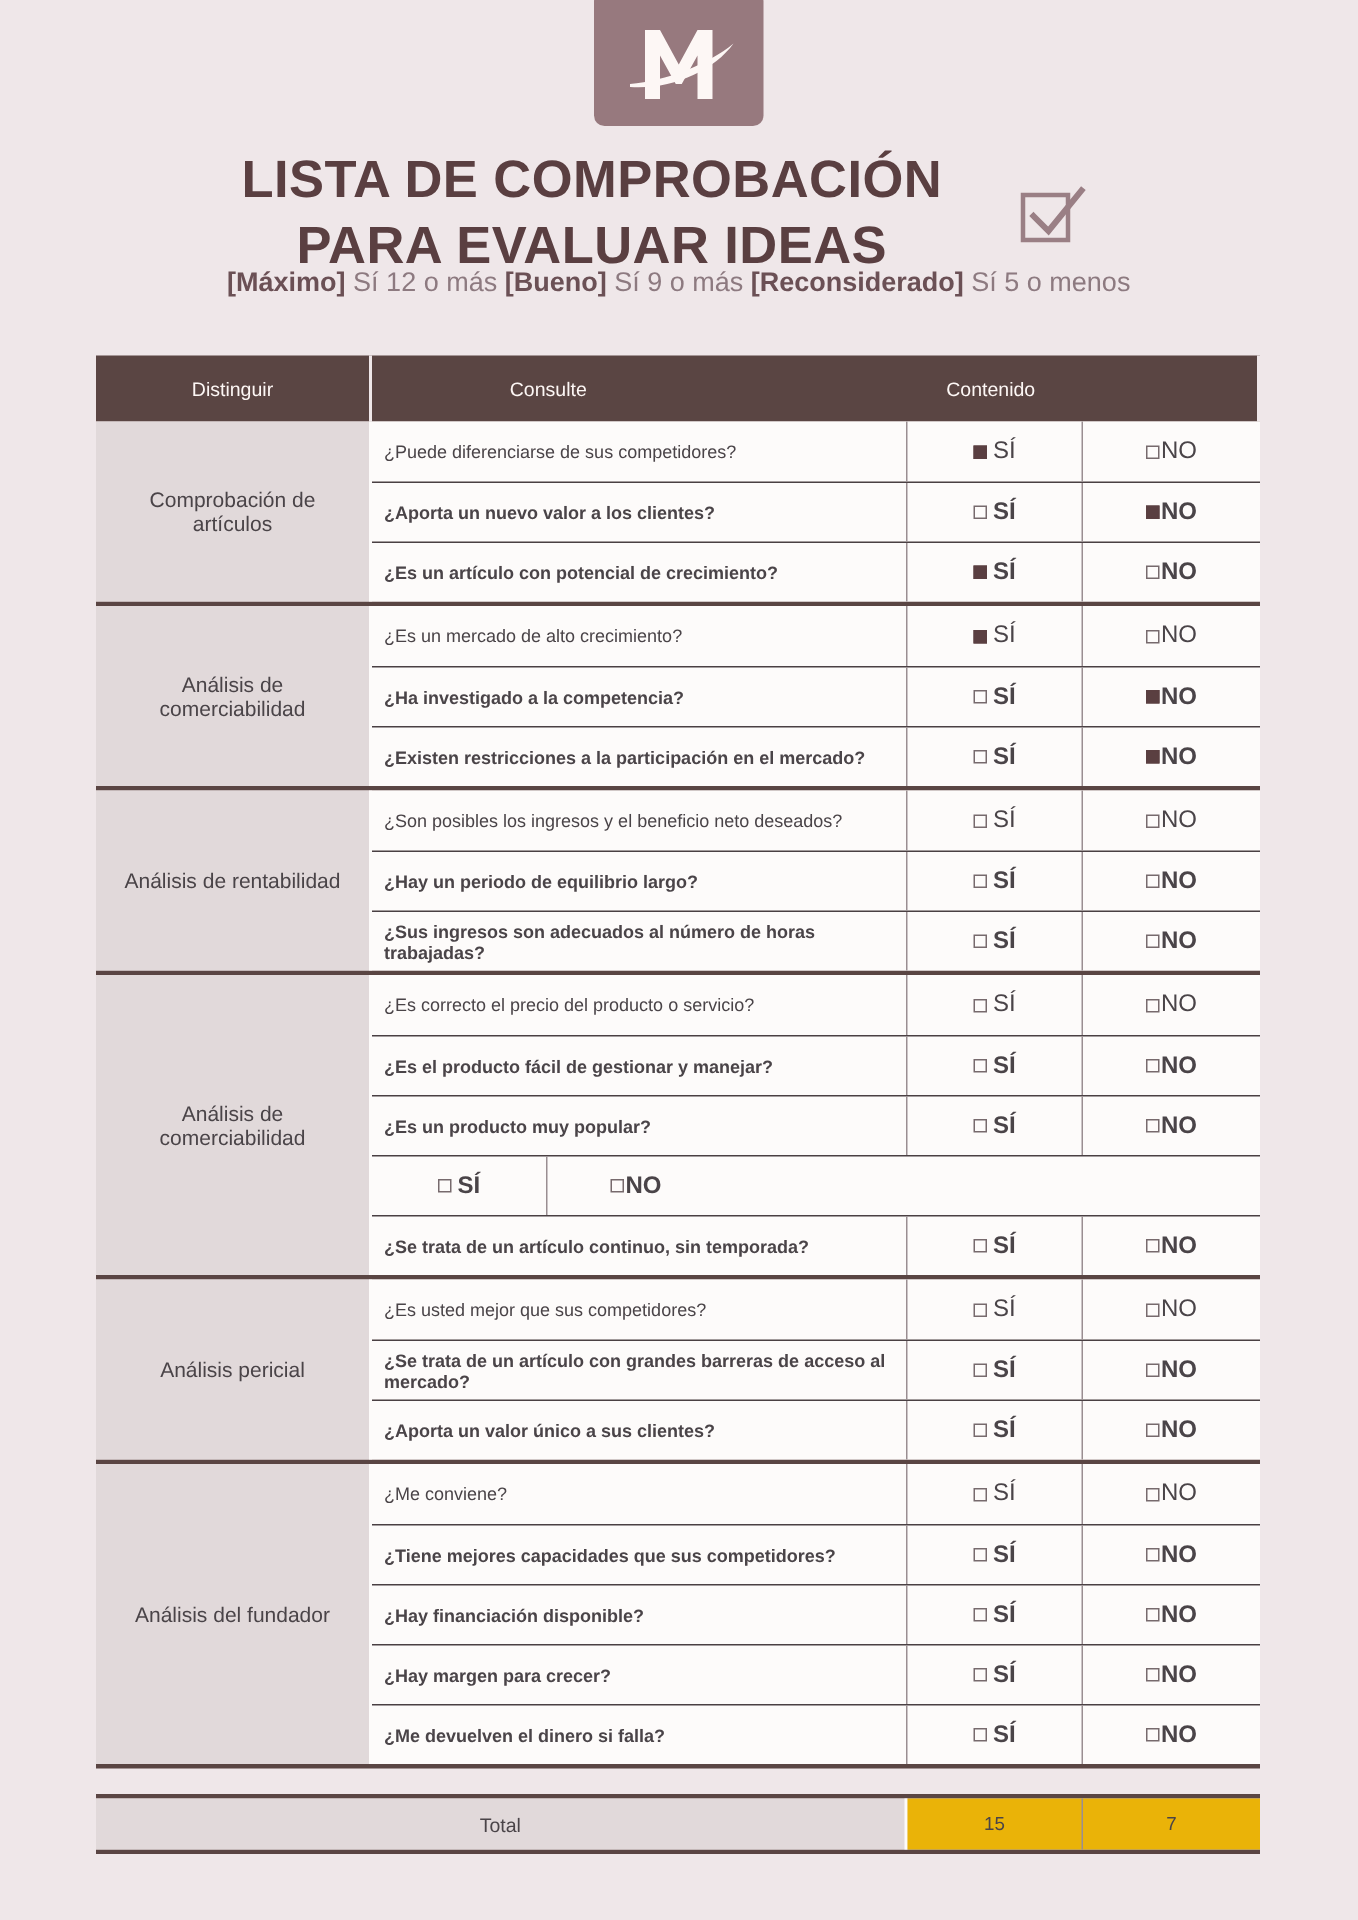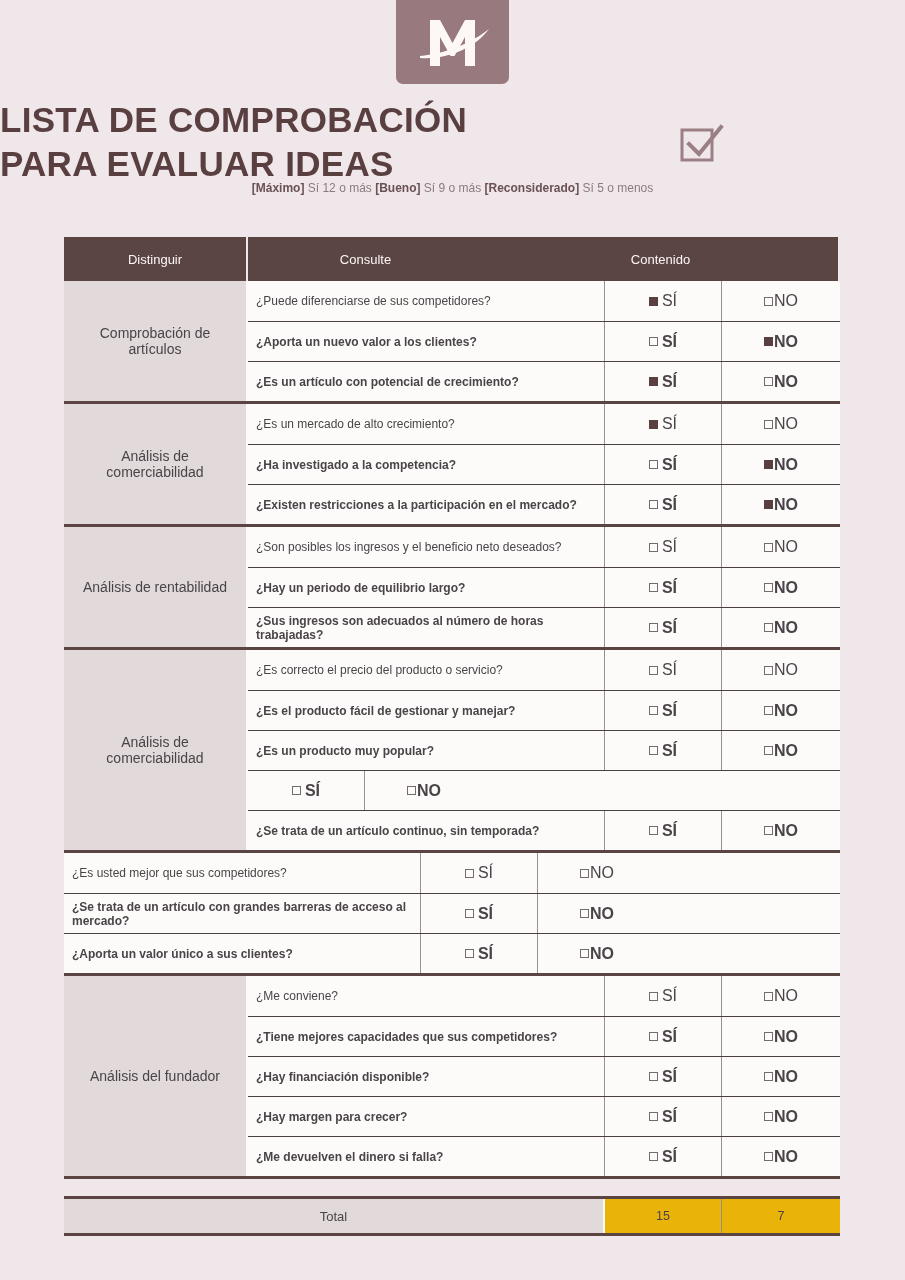--- a/index.html
+++ b/index.html
@@ -17,29 +17,29 @@
     width: 113px; height: 90px;
     background: #97797e;
     border-radius: 7px;
     position: relative;
     overflow: hidden;
   }
   .logo svg { position: absolute; left: 0; top: 0; }
 
   .title-block {
     position: absolute; left: 0; top: 98px;
-    width: 789px; text-align: left;
+    width: 789px; text-align: center;
   }
   .title-line {
     font-size: 35px; font-weight: bold; letter-spacing: 0.3px;
     color: #5a3f41; line-height: 44px;
   }
   .subtitle {
     position: absolute; left: 0; top: 179px; width: 905px;
-    text-align: center; font-size: 12px; color: #8d7a80;
+    text-align: center; font-size: 18px; color: #8d7a80;
     line-height: 19px;
   }
   .subtitle b { color: #6b5055; font-weight: bold; }
 
   .check-icon { position: absolute; left: 678px; top: 119px; }
 
   
   .table {
     position: absolute; left: 64px; top: 237px;
     width: 776px;
@@ -321,20 +321,21 @@
                 <span class="lbl">SÍ</span>
               </div>
               <div class="opt c4 no">
                 <span class="box"></span>
                 <span class="lbl">NO</span>
               </div>
             </div>
           </div>
         </div>
         <div class="group">
+          <div class="gname">Análisis pericial</div>
           <div class="rows">
             <div class="row">
               <div class="qcell">¿Es usted mejor que sus competidores?</div>
               <div class="opt c3">
                 <span class="box"></span>
                 <span class="lbl">SÍ</span>
               </div>
               <div class="opt c4 no">
                 <span class="box"></span>
                 <span class="lbl">NO</span>

